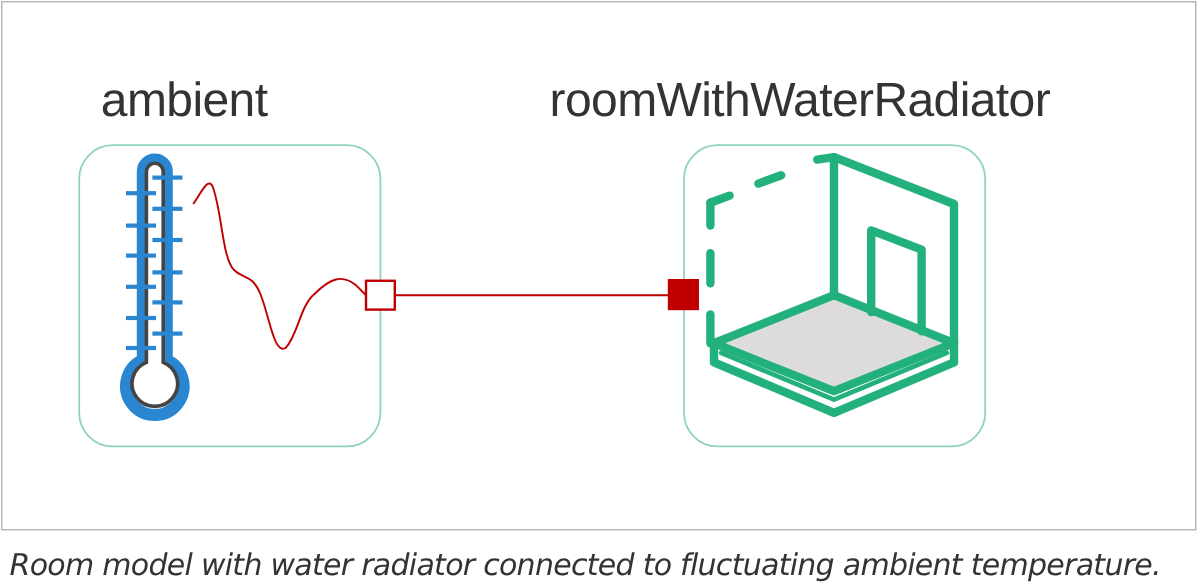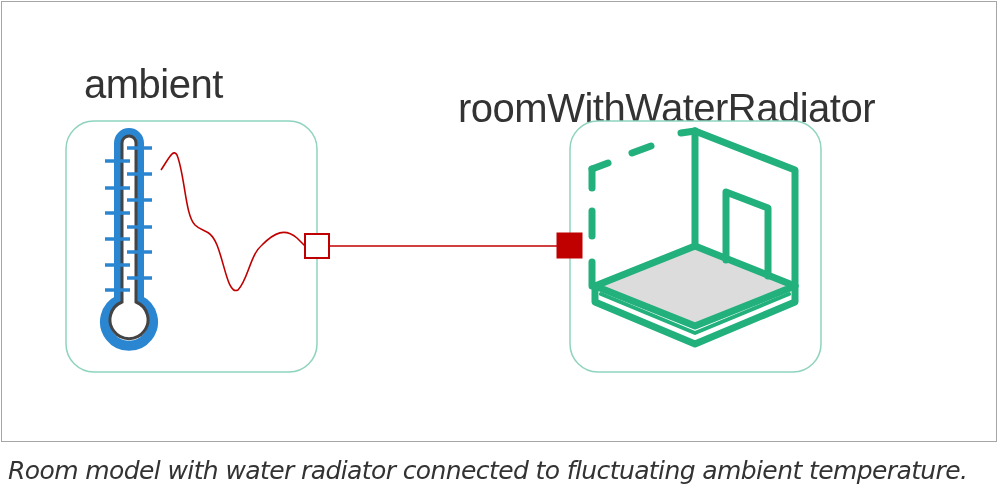--- a/index.html
+++ b/index.html
@@ -8,21 +8,21 @@
   .diagram { position:absolute; left:0; top:0; width:1000px; height:444px; }
   .label { position:absolute; font-family:"Liberation Sans", sans-serif; font-size:40px; color:#333333; letter-spacing:-0.5px; white-space:nowrap; }
   .caption { position:absolute; left:8px; top:456px; font-family:"DejaVu Sans", sans-serif; font-style:italic; font-size:25px; color:#333333; letter-spacing:-0.6px; white-space:nowrap; }
 </style>
 </head>
 <body>
 
 <div class="frame"></div>
 
 <div class="label" style="left:84px; top:62px;">ambient</div>
-<div class="label" style="left:458px; top:62px;margin-top:24px;">roomWithWaterRadiator</div>
+<div class="label" style="left:458px; top:62px;">roomWithWaterRadiator</div>
 
 <svg class="diagram" viewBox="0 0 1000 444" xmlns="http://www.w3.org/2000/svg">
 
   <g>
     <rect x="66" y="121" width="251" height="251" rx="28" ry="28" fill="#ffffff" stroke="#8fd3bf" stroke-width="1.5"></rect>
     <g>
 
       <path d="M119,143 a10,10 0 0 1 20,0 L139,300 a24,24 0 1 1 -20,0 Z" fill="none" stroke="#2a86d1" stroke-width="10" stroke-linejoin="round"></path>
 
       <path d="M122,143 a7,7 0 0 1 14,0 L136,302 a19,19 0 1 1 -14,0 Z" fill="#ffffff" stroke="#444444" stroke-width="3"></path>

